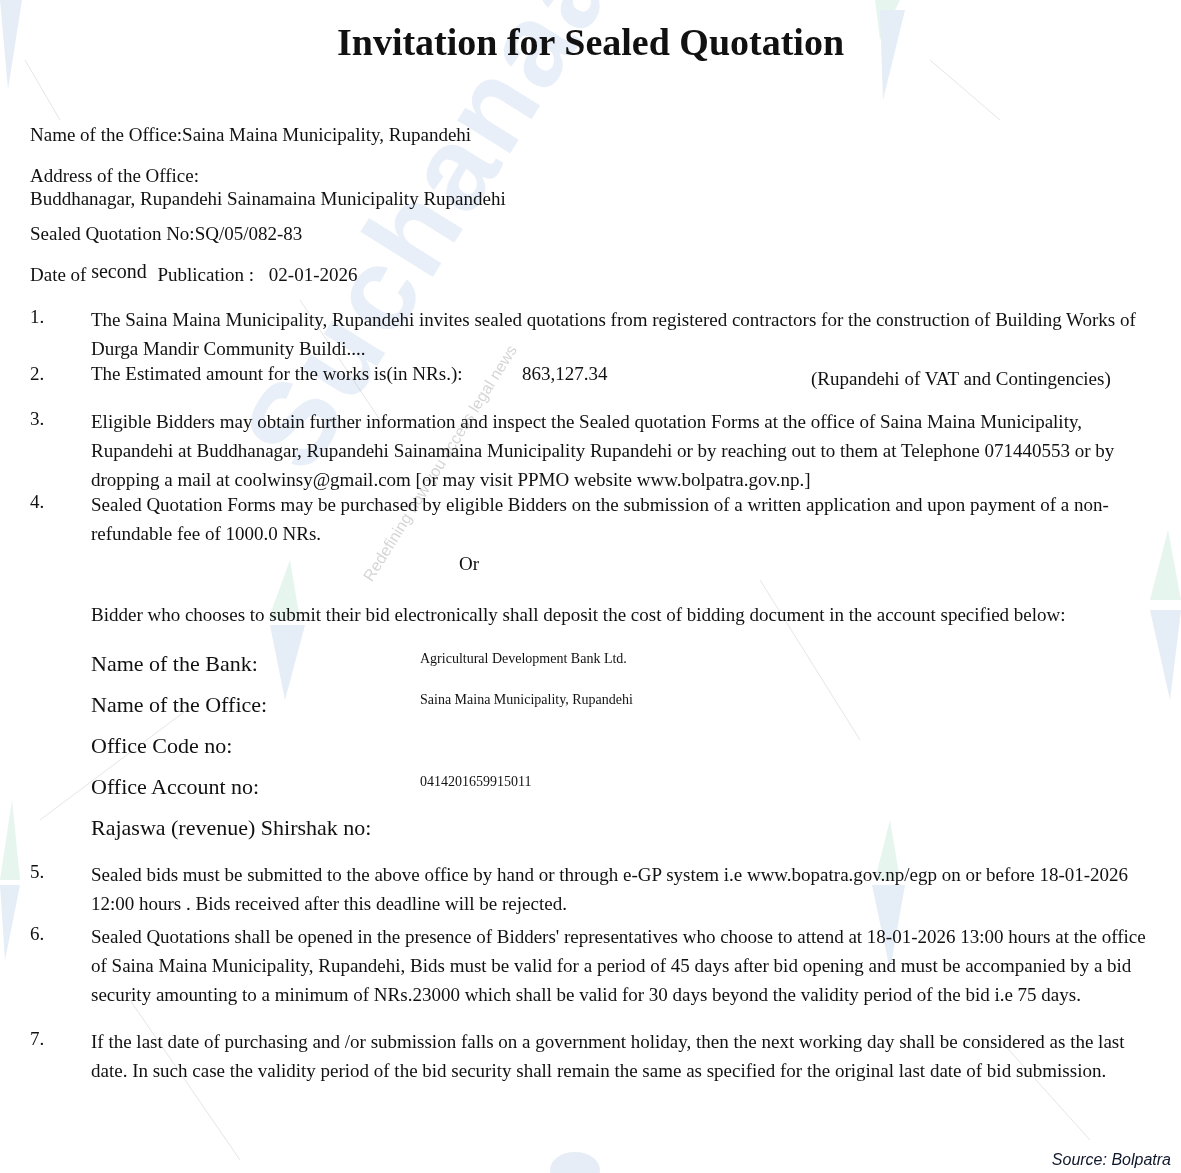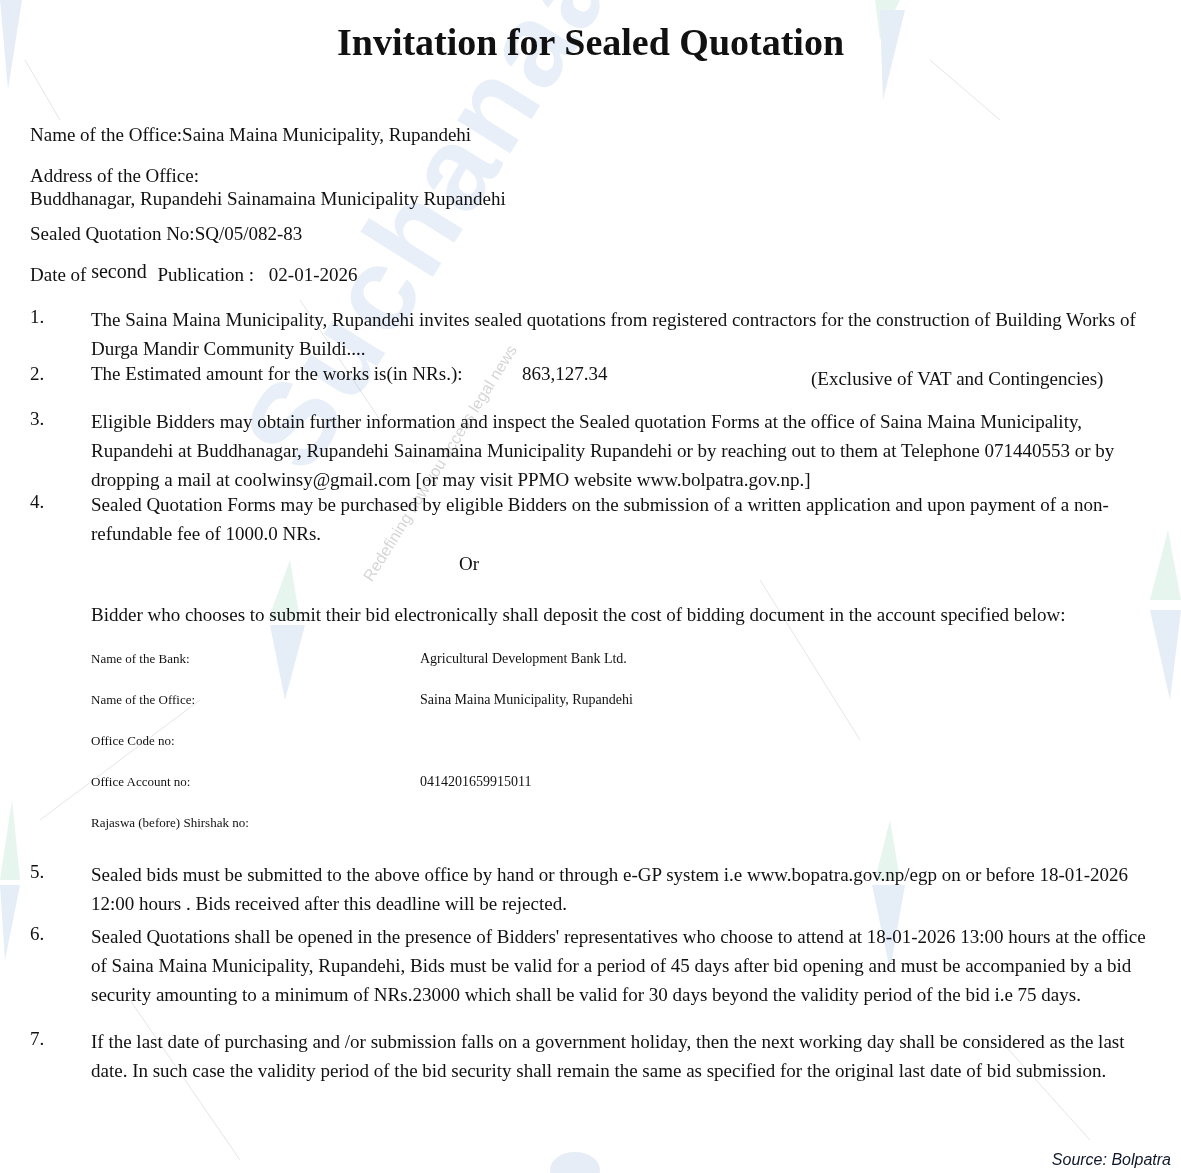--- a/index.html
+++ b/index.html
@@ -23,21 +23,21 @@
     font-size: 16px; color: #888; opacity: 0.35; white-space: nowrap;
   }
   .doc-title {
     position: absolute; left: 0; right: 0; top: 20px; text-align: center;
     font-size: 38px; font-weight: bold; letter-spacing: 0;
   }
   .line { position: absolute; font-size: 19px; line-height: 23px; white-space: nowrap; }
   .item-num { position: absolute; left: 30px; font-size: 19px; line-height: 23px; }
   .item-text { position: absolute; left: 91px; width: 1065px; font-size: 19px; line-height: 29px; }
   .sup { font-size: 20px; position: relative; top: -3px; }
-  .bank-label { position: absolute; left: 91px; font-size: 13px; }
+  .bank-label { position: absolute; left: 91px; font-size: 22px; }
   .bank-value { position: absolute; left: 420px; font-size: 14px; }
   .source {
     position: absolute; right: 10px; top: 1151px;
     font-family: "Liberation Sans", sans-serif; font-style: italic; font-size: 16px; color: #0f172a;
   }
 </style>
 </head>
 <body>
 
 <svg class="wm" width="1181" height="1173" style="left:0;top:0;">
@@ -80,39 +80,39 @@
   <span style="margin-left:6px;">Publication :</span>
   <span style="margin-left:10px;">02-01-2026</span>
 </div>
 
 <div class="item-num" style="top:305px;">1.</div>
 <div class="item-text" style="top:305px;">The Saina Maina Municipality, Rupandehi invites sealed quotations from registered contractors for the construction of Building Works of Durga Mandir Community Buildi....</div>
 
 <div class="item-num" style="top:362px;">2.</div>
 <div class="line" style="left:91px; top:362px;">The Estimated amount for the works is(in NRs.):</div>
 <div class="line" style="left:522px; top:362px;">863,127.34</div>
-<div class="line" style="left:811px; top:367px;">(Exclusive of VAT and Contingencies)</div>
+<div class="line" style="left:811px; top:367px;">(Rupandehi of VAT and Contingencies)</div>
 
 <div class="item-num" style="top:407px;">3.</div>
 <div class="item-text" style="top:407px;">Eligible Bidders may obtain further information and inspect the Sealed quotation Forms at the office of Saina Maina Municipality, Rupandehi at Buddhanagar, Rupandehi  Sainamaina Municipality Rupandehi  or by reaching out to them at Telephone 071440553 or by dropping a mail at coolwinsy@gmail.com [or may visit PPMO website www.bolpatra.gov.np.]</div>
 
 <div class="item-num" style="top:490px;">4.</div>
 <div class="item-text" style="top:490px;">Sealed Quotation Forms may be purchased by eligible Bidders on the submission of a written application and upon payment of a non-refundable fee of 1000.0 NRs.</div>
 <div class="line" style="left:459px; top:552px;">Or</div>
 <div class="line" style="left:91px; top:603px;">Bidder who chooses to submit their bid electronically shall deposit the cost of bidding document in the account specified below:</div>
 
 <div class="bank-label" style="top:651px;">Name of the Bank:</div>
 <div class="bank-value" style="top:651px;">Agricultural Development Bank Ltd.</div>
 <div class="bank-label" style="top:692px;">Name of the Office:</div>
 <div class="bank-value" style="top:692px;">Saina Maina Municipality, Rupandehi</div>
 <div class="bank-label" style="top:733px;">Office Code no:</div>
 <div class="bank-value" style="top:733px;"></div>
 <div class="bank-label" style="top:774px;">Office Account no:</div>
 <div class="bank-value" style="top:774px;">0414201659915011</div>
-<div class="bank-label" style="top:815px;">Rajaswa (before) Shirshak no:</div>
+<div class="bank-label" style="top:815px;">Rajaswa (revenue) Shirshak no:</div>
 <div class="bank-value" style="top:815px;"></div>
 
 <div class="item-num" style="top:860px;">5.</div>
 <div class="item-text" style="top:860px; width:1062px;">Sealed bids must be submitted to the above office by hand or through e-GP system i.e www.bopatra.gov.np/egp on or before 18-01-2026 12:00 hours . Bids received after this deadline will be rejected.</div>
 
 <div class="item-num" style="top:922px;">6.</div>
 <div class="item-text" style="top:922px;">Sealed Quotations shall be opened in the presence of Bidders' representatives who choose to attend at 18-01-2026 13:00 hours at the office of  Saina Maina Municipality, Rupandehi, Bids must be valid for a period of 45 days after bid opening and must be accompanied by a bid security amounting to a minimum of NRs.23000 which shall be valid for 30 days beyond the validity period of the bid i.e 75 days.</div>
 
 <div class="item-num" style="top:1027px;">7.</div>
 <div class="item-text" style="top:1027px;">

